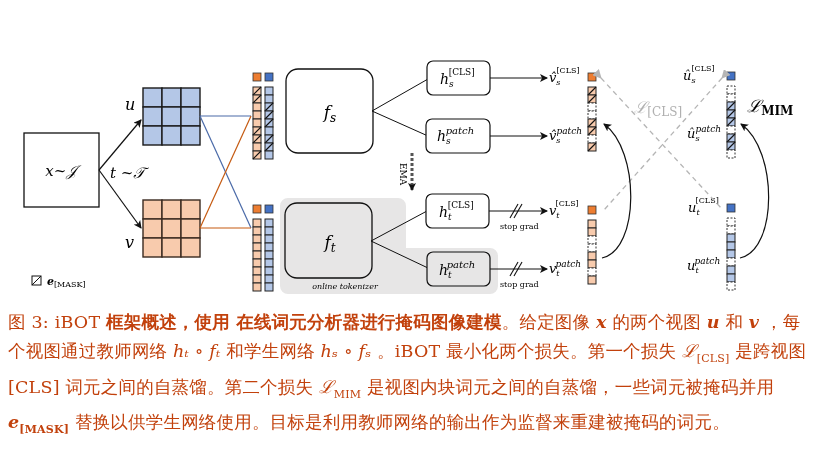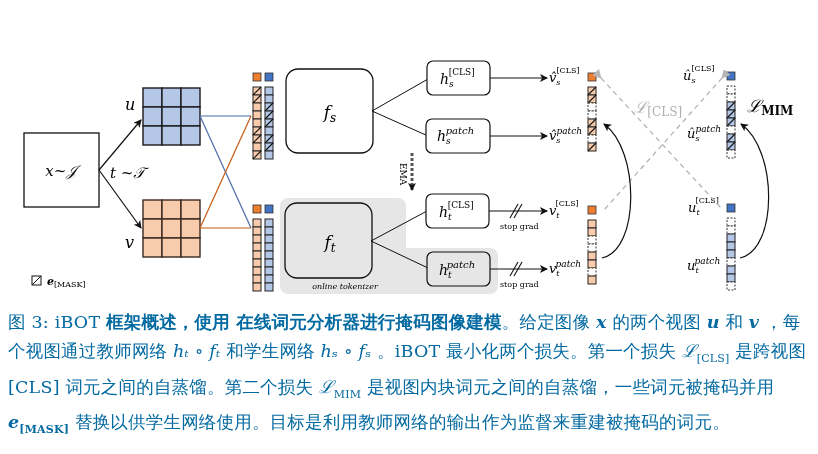--- a/index.html
+++ b/index.html
@@ -1,18 +1,18 @@
 <!DOCTYPE html>
 <html><head>
 <meta charset="utf-8">
 <style>
   html, body { margin:0; padding:0; background:#ffffff; }
   body { width:818px; height:454px; position:relative; overflow:hidden; font-family:"DejaVu Serif", serif; }
   #figure { position:absolute; left:0; top:0; width:818px; height:300px; }
-  #caption { position:absolute; left:8px; top:308px; width:806px; font-family:"DejaVu Serif", serif; font-size:17.5px; line-height:29px; color:#0369a1; letter-spacing:0.2px; }
+  #caption { position:absolute; left:8px; top:308px; width:806px; font-family:"DejaVu Serif", serif; font-size:17.5px; line-height:29px; color:#c2410c; letter-spacing:0.2px; }
   #caption b { font-weight:bold; }
   #caption .m { font-style:italic; font-family:"DejaVu Serif", serif; }
   #caption .mb { font-style:italic; font-weight:bold; font-family:"DejaVu Serif", serif; }
   #caption sub { font-size:11px; font-style:normal; }
   svg text { font-family:"DejaVu Serif", serif; }
 </style>
 </head>
 <body>
 
 <svg id="figure" width="818" height="300" viewBox="0 0 818 300" xmlns="http://www.w3.org/2000/svg">

